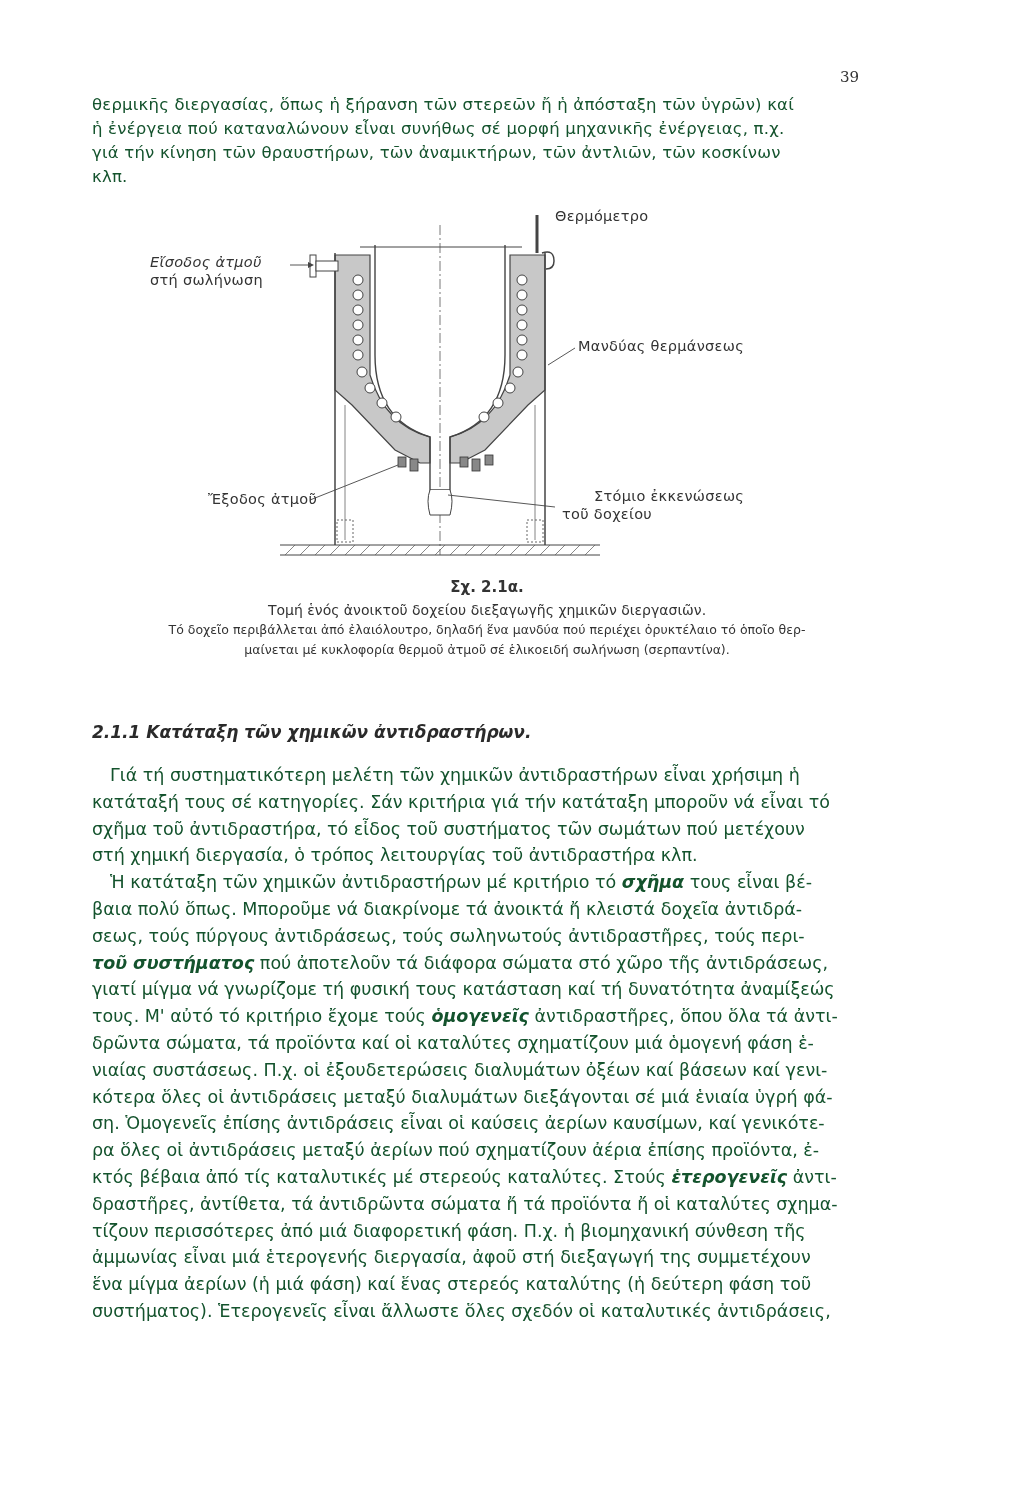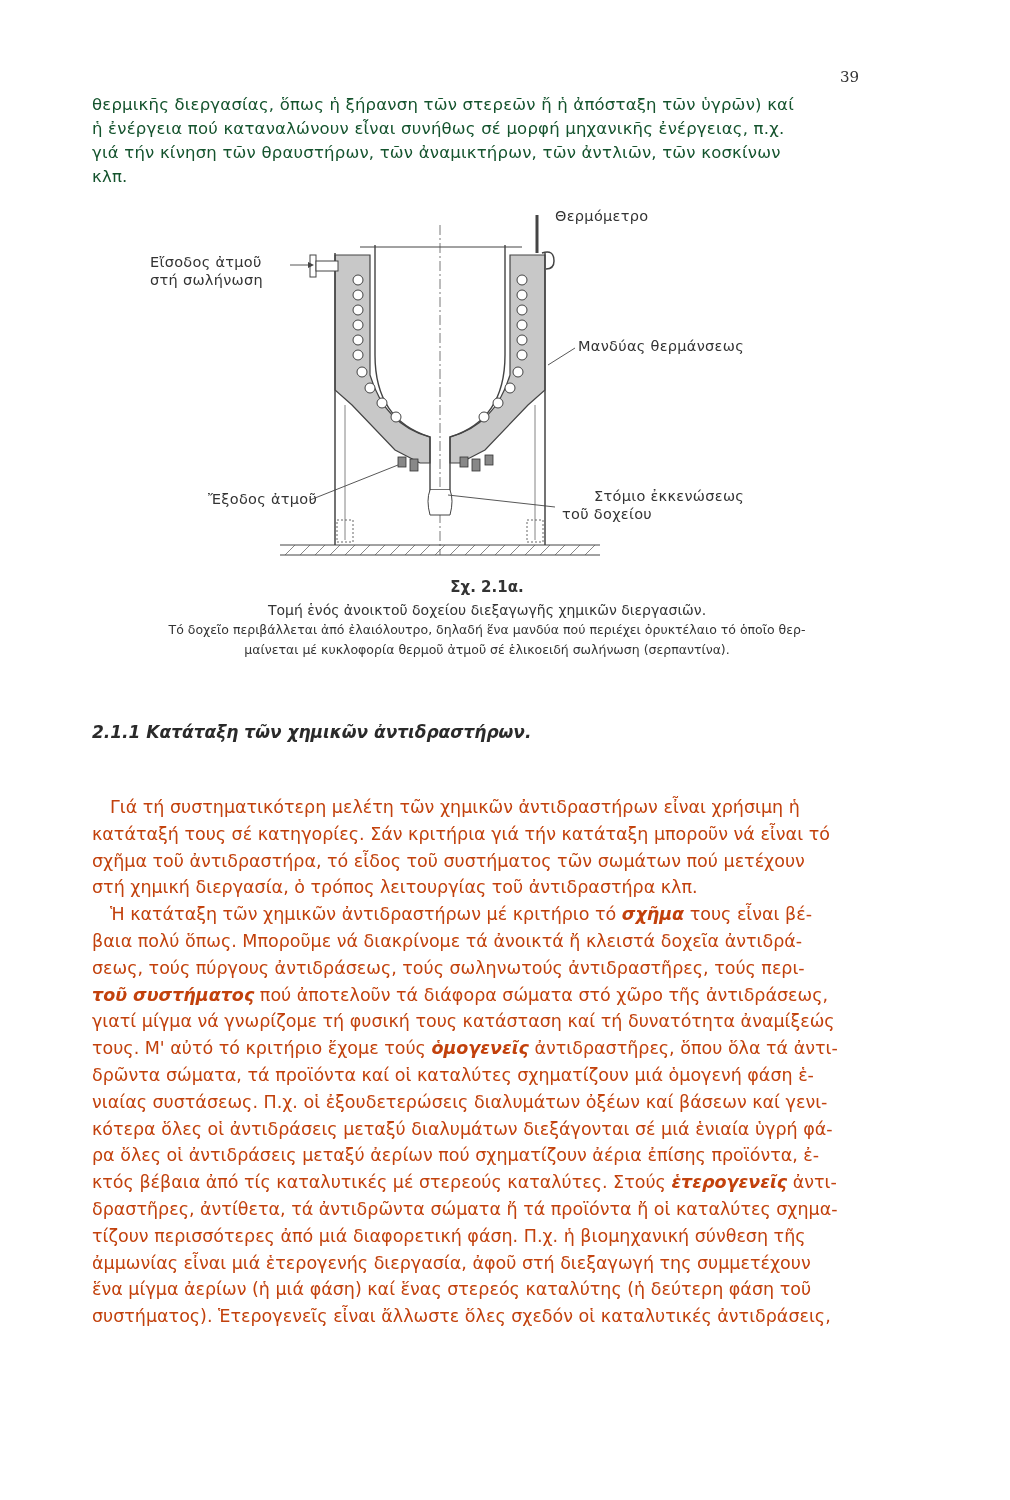--- a/index.html
+++ b/index.html
@@ -28,21 +28,21 @@
     position: absolute; left: 92px; top: 578px; width: 790px; text-align: center; color: #333;
   }
   .caption .num { font-size: 15px; font-weight: bold; margin-bottom: 6px; display:block; }
   .caption .title { font-size: 14px; display:block; margin-bottom: 2px; }
   .caption .desc { font-size: 12.5px; line-height: 20px; display:block; }
   .section-heading {
     position: absolute; left: 92px; top: 722px; font-size: 17px; font-weight: bold; font-style: italic; color: #2a2a2a; text-align: center;
   }
   .body-text {
     position: absolute; left: 92px; top: 762px; width: 790px;
-    font-size: 17.5px; line-height: 26.8px; color: #c2410c; margin-top: 32px;
+    font-size: 17.5px; line-height: 26.8px; color: #14532d;
   }
   .body-text .ln { display: block; white-space: nowrap; }
   .body-text .indent { padding-left: 18px; }
   .emph { font-weight: bold; font-style: italic; }
 </style>
 </head>
 <body>
 
 <div class="page-number">39</div>
 
@@ -139,21 +139,21 @@
     </g>
 
     <line x1="160" y1="60" x2="178" y2="60" stroke="#444" stroke-width="0.9"></line>
     <polygon points="178,57 184,60 178,63" fill="#444"></polygon>
     <line x1="445" y1="143" x2="418" y2="160" stroke="#444" stroke-width="0.9"></line>
     <line x1="180" y1="295" x2="268" y2="260" stroke="#444" stroke-width="0.9"></line>
     <line x1="425" y1="302" x2="318" y2="290" stroke="#444" stroke-width="0.9"></line>
   </svg>
 
   <div class="fig-label" style="left:425px; top:2px;">Θερμόμετρο</div>
-  <div class="fig-label" style="left:20px; top:48px;">Εἴσοδος ἀτμοῦ</div>
+  <div class="fig-label" style="left:20px; top:48px;font-style:italic;">Εἴσοδος ἀτμοῦ</div>
   <div class="fig-label" style="left:20px; top:66px;">στή σωλήνωση</div>
   <div class="fig-label" style="left:448px; top:132px;">Μανδύας θερμάνσεως</div>
   <div class="fig-label" style="left:78px; top:285px;">Ἔξοδος ἀτμοῦ</div>
   <div class="fig-label" style="left:432px; top:282px;margin-left:32px;">Στόμιο ἐκκενώσεως</div>
   <div class="fig-label" style="left:432px; top:300px;">τοῦ δοχείου</div>
 </div>
 
 <div class="caption">
   <span class="num">Σχ. 2.1α.</span>
   <span class="title">Τομή ἑνός ἀνοικτοῦ δοχείου διεξαγωγῆς χημικῶν διεργασιῶν.</span>
@@ -173,20 +173,21 @@
   <span class="ln">στή χημική διεργασία, ὁ τρόπος λειτουργίας τοῦ ἀντιδραστήρα κλπ.</span>
   <span class="ln indent"><span>Ἡ κατάταξη τῶν χημικῶν ἀντιδραστήρων μέ κριτήριο τό </span><span class="emph">σχῆμα</span><span> τους εἶναι βέ-</span></span>
   <span class="ln">βαια πολύ ὅπως. Μποροῦμε νά διακρίνομε τά ἀνοικτά ἤ κλειστά δοχεῖα ἀντιδρά-</span>
   <span class="ln">σεως, τούς πύργους ἀντιδράσεως, τούς σωληνωτούς ἀντιδραστῆρες, τούς περι-</span>
   <span class="ln"><span class="emph">τοῦ συστήματος</span><span> πού ἀποτελοῦν τά διάφορα σώματα στό χῶρο τῆς ἀντιδράσεως,</span></span>
   <span class="ln">γιατί μίγμα νά γνωρίζομε τή φυσική τους κατάσταση καί τή δυνατότητα ἀναμίξεώς</span>
   <span class="ln"><span>τους. Μ' αὐτό τό κριτήριο ἔχομε τούς </span><span class="emph">ὁμογενεῖς</span><span> ἀντιδραστῆρες, ὅπου ὅλα τά ἀντι-</span></span>
   <span class="ln">δρῶντα σώματα, τά προϊόντα καί οἱ καταλύτες σχηματίζουν μιά ὁμογενή φάση ἑ-</span>
   <span class="ln">νιαίας συστάσεως. Π.χ. οἱ ἐξουδετερώσεις διαλυμάτων ὀξέων καί βάσεων καί γενι-</span>
   <span class="ln">κότερα ὅλες οἱ ἀντιδράσεις μεταξύ διαλυμάτων διεξάγονται σέ μιά ἑνιαία ὑγρή φά-</span>
+  <span class="ln">ση. Ὁμογενεῖς ἐπίσης ἀντιδράσεις εἶναι οἱ καύσεις ἀερίων καυσίμων, καί γενικότε-</span>
   <span class="ln">ρα ὅλες οἱ ἀντιδράσεις μεταξύ ἀερίων πού σχηματίζουν ἀέρια ἐπίσης προϊόντα, ἐ-</span>
   <span class="ln"><span>κτός βέβαια ἀπό τίς καταλυτικές μέ στερεούς καταλύτες. Στούς </span><span class="emph">ἑτερογενεῖς</span><span> ἀντι-</span></span>
   <span class="ln">δραστῆρες, ἀντίθετα, τά ἀντιδρῶντα σώματα ἤ τά προϊόντα ἤ οἱ καταλύτες σχημα-</span>
   <span class="ln">τίζουν περισσότερες ἀπό μιά διαφορετική φάση. Π.χ. ἡ βιομηχανική σύνθεση τῆς</span>
   <span class="ln">ἀμμωνίας εἶναι μιά ἑτερογενής διεργασία, ἀφοῦ στή διεξαγωγή της συμμετέχουν</span>
   <span class="ln">ἕνα μίγμα ἀερίων (ἡ μιά φάση) καί ἕνας στερεός καταλύτης (ἡ δεύτερη φάση τοῦ</span>
   <span class="ln">συστήματος). Ἑτερογενεῖς εἶναι ἄλλωστε ὅλες σχεδόν οἱ καταλυτικές ἀντιδράσεις,</span>
 </div>
 
 </body></html>

